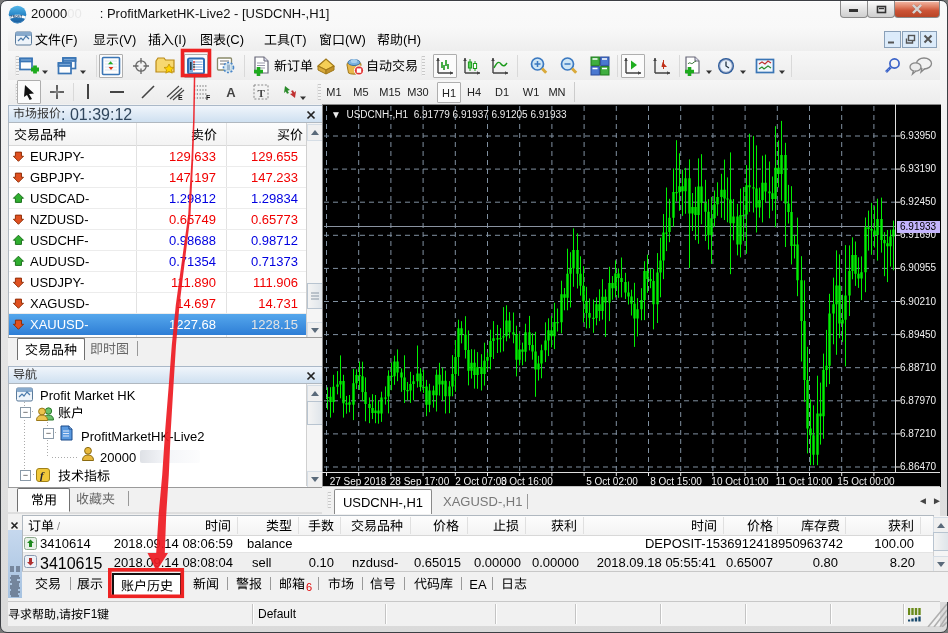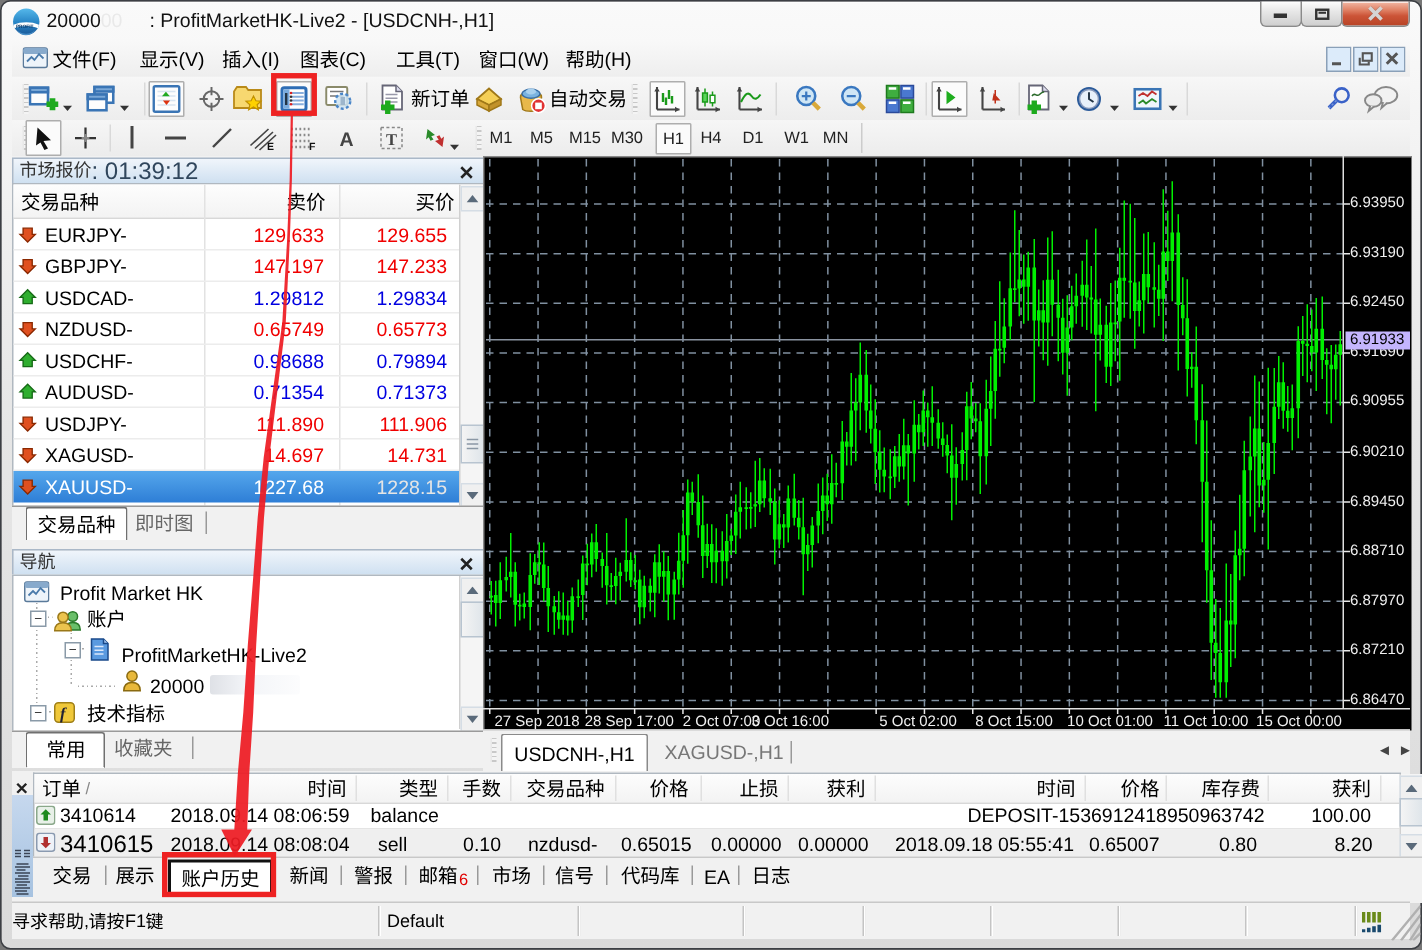--- a/index.html
+++ b/index.html
@@ -535,21 +535,21 @@
     </svg></div>
 <div style="position:absolute;left:30px;top:209px;width:100px;height:21px;display:flex;align-items:center;font-size:13px;color:#000;">NZDUSD-</div>
 <div style="position:absolute;left:140px;top:209px;width:76px;height:21px;display:flex;align-items:center;justify-content:flex-end;font-size:13px;color:#f00000;">0.65749</div>
 <div style="position:absolute;left:226px;top:209px;width:72px;height:21px;display:flex;align-items:center;justify-content:flex-end;font-size:13px;color:#f00000;">0.65773</div>
 <div style="position:absolute;left:9px;top:229px;width:297px;height:1px;background:#ececec;"></div>
 <div style="position:absolute;left:12px;top:234px;width:13px;height:13px;"><svg width="13" height="13" viewBox="0 0 13 13" style="">
       <path d="M6.5 1L12 6.5H9.8V11H3.2V6.5H1z" fill="#2fae2f" stroke="#156a15" stroke-width="1" transform="scale(.92) translate(.5,.3)"></path>
     </svg></div>
 <div style="position:absolute;left:30px;top:230px;width:100px;height:21px;display:flex;align-items:center;font-size:13px;color:#000;">USDCHF-</div>
 <div style="position:absolute;left:140px;top:230px;width:76px;height:21px;display:flex;align-items:center;justify-content:flex-end;font-size:13px;color:#0000e0;">0.98688</div>
-<div style="position:absolute;left:226px;top:230px;width:72px;height:21px;display:flex;align-items:center;justify-content:flex-end;font-size:13px;color:#0000e0;">0.79894</div>
+<div style="position:absolute;left:226px;top:230px;width:72px;height:21px;display:flex;align-items:center;justify-content:flex-end;font-size:13px;color:#0000e0;">0.98712</div>
 <div style="position:absolute;left:9px;top:250px;width:297px;height:1px;background:#ececec;"></div>
 <div style="position:absolute;left:12px;top:255px;width:13px;height:13px;"><svg width="13" height="13" viewBox="0 0 13 13" style="">
       <path d="M6.5 1L12 6.5H9.8V11H3.2V6.5H1z" fill="#2fae2f" stroke="#156a15" stroke-width="1" transform="scale(.92) translate(.5,.3)"></path>
     </svg></div>
 <div style="position:absolute;left:30px;top:251px;width:100px;height:21px;display:flex;align-items:center;font-size:13px;color:#000;">AUDUSD-</div>
 <div style="position:absolute;left:140px;top:251px;width:76px;height:21px;display:flex;align-items:center;justify-content:flex-end;font-size:13px;color:#0000e0;">0.71354</div>
 <div style="position:absolute;left:226px;top:251px;width:72px;height:21px;display:flex;align-items:center;justify-content:flex-end;font-size:13px;color:#0000e0;">0.71373</div>
 <div style="position:absolute;left:9px;top:271px;width:297px;height:1px;background:#ececec;"></div>
 <div style="position:absolute;left:12px;top:276px;width:13px;height:13px;"><svg width="13" height="13" viewBox="0 0 13 13" style="">
       <path d="M3.2 2h6.6v4.5H12L6.5 12 1 6.5h2.2z" fill="#e05020" stroke="#8a2800" stroke-width="1" transform="scale(.92) translate(.5,.3)"></path>
@@ -771,20 +771,21 @@
 <div style="position:absolute;left:322px;top:104px;width:618px;height:382px;overflow:hidden">
     <svg width="622" height="381" style="position:absolute;left:0;top:0">
       <path d="M4.5 2V368 M36.7 2V368 M68.9 2V368 M101.1 2V368 M133.3 2V368 M165.5 2V368 M197.7 2V368 M229.9 2V368 M262.1 2V368 M294.3 2V368 M326.5 2V368 M358.7 2V368 M390.9 2V368 M423.1 2V368 M455.3 2V368 M487.5 2V368 M519.7 2V368 M551.9 2V368" stroke="#8090a0" stroke-dasharray="5 4" fill="none"></path>
       <path d="M2 32H573 M2 65.1H573 M2 98.2H573 M2 131.3H573 M2 164.4H573 M2 197.5H573 M2 230.6H573 M2 263.7H573 M2 296.8H573 M2 329.9H573 M2 363H573" stroke="#8090a0" stroke-dasharray="5 4" fill="none"></path>
       <path d="M2 122.5H573" stroke="#8a93a0" stroke-width="1"></path>
       <path d="M5.5 283.3V305.6 M8.5 283.2V313.6 M11.5 270.8V308.7 M15.5 267.1V290.4 M18.5 251.4V294.3 M21.5 270.8V313.6 M24.5 291.9V309.7 M27.5 291V308.3 M31.5 264.9V316.1 M34.5 265.3V285.1 M37.5 257.5V286 M40.5 257.7V297 M43.5 273.4V317.3 M47.5 293.4V319.2 M50.5 290.2V315.1 M53.5 291V319.2 M56.5 296.6V319.7 M59.5 287.7V317.9 M63.5 282.4V300.6 M66.5 266.3V309.4 M69.5 258.5V286.2 M72.5 251.7V280.8 M75.5 245.4V277.2 M79.5 264.4V287.8 M82.5 251.3V299 M85.5 278V296.3 M88.5 267.8V298.9 M91.5 271.1V296.3 M95.5 241.5V283.6 M98.5 264.1V287.4 M101.5 266V289 M104.5 275.9V312.2 M107.5 279.8V308.2 M111.5 281.7V303.7 M114.5 265.5V307.5 M117.5 258.8V291.6 M120.5 263.7V297.2 M123.5 266.6V309.5 M127.5 277.1V309.2 M130.5 251.1V292.3 M133.5 236V287.8 M136.5 215.7V271.9 M139.5 217.2V239.4 M143.5 212.2V254.5 M146.5 226.4V281.4 M149.5 245.2V274.6 M152.5 245.5V284.6 M155.5 248.1V284.8 M159.5 250.2V286.5 M162.5 238.7V281.6 M165.5 248.5V266 M168.5 225.7V265.4 M171.5 217.1V255 M175.5 220.9V249 M178.5 224.2V248.4 M181.5 203.1V247.4 M184.5 201.3V237.3 M187.5 208.1V234.4 M191.5 208.5V239.3 M194.5 221.7V272.4 M197.5 229.5V261.5 M200.5 238.6V261.3 M203.5 219.7V257.7 M207.5 211.9V246.4 M210.5 229.3V255.7 M213.5 227.8V292.8 M216.5 251.8V276.6 M219.5 240.6V274.3 M223.5 218.3V258.1 M226.5 214.3V252.1 M229.5 211.9V243.4 M232.5 198.8V245.1 M235.5 204.5V227.5 M239.5 176.7V229.4 M242.5 184V206.3 M245.5 144.7V206.3 M248.5 148.2V203.5 M251.5 124.4V182.8 M255.5 129.3V184.5 M258.5 152.3V191.6 M261.5 162.2V218.6 M264.5 182.8V224.4 M267.5 194.4V224.1 M271.5 195.5V228.8 M274.5 193.3V221.3 M277.5 185.3V217.1 M280.5 175.2V215.6 M283.5 185.3V233 M287.5 162.8V217.1 M290.5 172V195.7 M293.5 156.4V193.4 M296.5 164.3V193.8 M299.5 153.5V193.4 M303.5 168.8V195.1 M306.5 177.5V200.5 M309.5 185.7V211.5 M312.5 178.8V242.9 M315.5 194.1V232.5 M319.5 184.2V216.3 M322.5 157.2V216.1 M325.5 150.6V188.8 M328.5 164.7V184.2 M331.5 164.8V225.4 M335.5 149.1V219 M338.5 133.7V193.3 M341.5 110V175.2 M344.5 83.5V147.1 M347.5 94.8V138.2 M351.5 64.4V122.7 M354.5 36.2V97.5 M357.5 49.3V106.8 M360.5 65.7V111.9 M363.5 63.9V109.8 M367.5 55.4V164 M370.5 89V127 M373.5 82.9V136.1 M376.5 54.4V139.8 M379.5 50.2V120.2 M383.5 75.8V136.9 M386.5 95.2V145.6 M389.5 92.9V159.9 M392.5 86.5V122.8 M395.5 78.3V111.8 M399.5 69.8V113.8 M402.5 55.6V116 M405.5 73.4V118.3 M408.5 48.4V170.2 M411.5 95V136.3 M415.5 99.9V151.4 M418.5 84.6V153.4 M421.5 83V136.8 M424.5 61.1V149.8 M427.5 29.7V107.9 M431.5 31.9V108.5 M434.5 41.4V128.5 M437.5 83.6V113.6 M440.5 51.7V118.4 M443.5 50.6V98.4 M447.5 57.5V114.3 M450.5 72.5V106.7 M453.5 22.2V123.3 M456.5 36.5V83.4 M459.5 16.9V96.8 M463.5 38.8V143 M466.5 80.9V119.5 M469.5 82.2V160.4 M472.5 130.8V154.5 M475.5 113.6V192.2 M479.5 152.2V257.5 M482.5 176.3V297.8 M485.5 242.8V349.4 M488.5 295.4V361.2 M491.5 301.3V361.2 M495.5 271.7V361.2 M498.5 278.6V340.6 M501.5 249.6V334.8 M504.5 225.9V282.9 M507.5 189.8V280.1 M511.5 173.6V240.3 M514.5 146.4V250.8 M517.5 150.4V234.2 M520.5 190.7V237.9 M523.5 141.1V262.4 M527.5 141.4V212 M530.5 133.3V175.3 M533.5 137.5V181.9 M536.5 153.3V183.9 M539.5 152.4V196.1 M543.5 113.5V188.2 M546.5 106.6V146.6 M549.5 98.8V150.8 M552.5 102.3V143.5 M555.5 94.7V156.6 M559.5 93.6V148.6 M562.5 128.1V172.2 M565.5 126V178.1 M568.5 125.7V162.5 M571.5 116.6V166.3" stroke="#00f000" stroke-width="1" fill="none"></path>
       <path d="M5.5 293.1V294.3 M8.5 292.7V298 M11.5 298V282.8 M15.5 282.8V280.6 M18.5 280.6V277.1 M21.5 277.1V299.2 M24.5 299.2V300.4 M27.5 298.3V300.7 M31.5 300.7V279.3 M34.5 279.3V270.9 M37.5 270.9V272.3 M40.5 272.3V288 M43.5 288V300.1 M47.5 300.1V304.1 M50.5 304.1V309.1 M53.5 309.1V306.4 M56.5 306.4V309.6 M59.5 309.6V293.5 M63.5 293.5V294.7 M66.5 292.6V271.7 M69.5 271.7V272.9 M72.5 272.3V257.5 M75.5 257.5V268.6 M79.5 268.6V273.4 M82.5 273.4V286.1 M85.5 286.1V287.3 M88.5 286.6V280 M91.5 280V277.2 M95.5 277.2V269.4 M98.5 269.4V282.9 M101.5 282.9V284.1 M104.5 282.4V300.8 M107.5 300.8V286.5 M111.5 286.5V291.2 M114.5 291.2V270.8 M117.5 270.8V280.5 M120.5 280.5V276.7 M123.5 276.7V292.3 M127.5 292.3V282.4 M130.5 282.4V269.9 M133.5 269.9V252.9 M136.5 252.9V224.3 M139.5 224.3V230.6 M143.5 230.6V246.1 M146.5 246.1V266.7 M149.5 266.7V258.7 M152.5 258.7V270.9 M155.5 270.9V263.1 M159.5 263.1V270.1 M162.5 270.1V256.7 M165.5 256.7V253 M168.5 253V237.1 M171.5 237.1V234.2 M175.5 234.2V235.4 M178.5 234V235.2 M181.5 233.6V232.2 M184.5 232.2V216.4 M187.5 216.4V228.2 M191.5 228.2V230.5 M194.5 230.5V255.7 M197.5 255.7V245.5 M200.5 245.5V247.7 M203.5 247.7V228.3 M207.5 228.3V241.1 M210.5 241.1V247.5 M213.5 247.5V265.5 M216.5 265.5V259.4 M219.5 259.4V246.3 M223.5 246.3V236.6 M226.5 236.6V226.3 M229.5 226.3V232.2 M232.5 232.2V218 M235.5 218V219.2 M239.5 218.2V190.3 M242.5 190.3V193.8 M245.5 193.8V169.7 M248.5 169.7V164.4 M251.5 164.4V145.9 M255.5 145.9V169.7 M258.5 169.7V181.8 M261.5 181.8V197.5 M264.5 197.5V209.1 M267.5 209.1V213.7 M271.5 213.7V214.9 M274.5 213.9V200.2 M277.5 200.2V207 M280.5 207V192.8 M283.5 192.8V198.4 M287.5 198.4V179.1 M290.5 179.1V184.2 M293.5 184.2V169.6 M296.5 169.6V174.1 M299.5 174.1V177.9 M303.5 177.9V188.4 M306.5 188.4V192.6 M309.5 192.6V199.7 M312.5 199.7V214.5 M315.5 214.5V205.3 M319.5 205.3V196 M322.5 196V166.9 M325.5 166.9V175 M328.5 175V176.9 M331.5 176.9V200.2 M335.5 200.2V168.5 M338.5 168.5V156.6 M341.5 156.6V128.5 M344.5 128.5V129.7 M347.5 127.9V113.7 M351.5 113.7V88.1 M354.5 88.1V89.3 M357.5 88.3V82.3 M360.5 82.3V87.2 M363.5 87.2V74.3 M367.5 74.3V109.6 M370.5 109.6V102.9 M373.5 102.9V111 M376.5 111V82.5 M379.5 82.5V99.1 M383.5 99.1V107.8 M386.5 107.8V131.2 M389.5 131.2V114.3 M392.5 114.3V100.2 M395.5 100.2V93.1 M399.5 93.1V85.8 M402.5 85.8V94.4 M405.5 94.4V95.6 M408.5 95.6V119.2 M411.5 119.2V112.5 M415.5 112.5V140.5 M418.5 140.5V111 M421.5 111V112.2 M424.5 110.4V81.2 M427.5 81.2V83.2 M431.5 83.2V84.4 M434.5 84.4V103.4 M437.5 103.4V96.1 M440.5 96.1V78.7 M443.5 78.7V87.5 M447.5 87.5V89.2 M450.5 89.2V95.1 M453.5 95.1V63.7 M456.5 63.7V70 M459.5 70V51 M463.5 51V99.4 M466.5 99.4V108.1 M469.5 108.1V142 M472.5 142V140.5 M475.5 140.5V176.2 M479.5 176.2V217.1 M482.5 217.1V276.1 M485.5 276.1V324.5 M488.5 324.5V331.3 M491.5 331.3V350.8 M495.5 350.8V309.6 M498.5 309.6V312.3 M501.5 312.3V266.1 M504.5 266.1V261.8 M507.5 261.8V209.5 M511.5 209.5V200.3 M514.5 200.3V181.6 M517.5 181.6V219.6 M520.5 219.6V215.8 M523.5 215.8V191.4 M527.5 191.4V167.1 M530.5 167.1V150.9 M533.5 150.9V169.8 M536.5 169.8V174.6 M539.5 174.6V168.2 M543.5 168.2V123.3 M546.5 123.3V125.1 M549.5 125.1V126.6 M552.5 126.6V131 M555.5 131V115.1 M559.5 115.1V136 M562.5 136V139.2 M565.5 139.2V142.2 M568.5 142.2V132.5 M571.5 132.5V125.5" stroke="#00f000" stroke-width="2.4" fill="none"></path>
       <path d="M573 32H578 M573 65.1H578 M573 98.2H578 M573 131.3H578 M573 164.4H578 M573 197.5H578 M573 230.6H578 M573 263.7H578 M573 296.8H578 M573 329.9H578 M573 363H578 M4.5 368v4 M36.7 368v4 M68.9 368v4 M101.1 368v4 M133.3 368v4 M165.5 368v4 M197.7 368v4 M229.9 368v4 M262.1 368v4 M294.3 368v4 M326.5 368v4 M358.7 368v4 M390.9 368v4 M423.1 368v4 M455.3 368v4 M487.5 368v4 M519.7 368v4 M551.9 368v4" stroke="#e8e8e8" fill="none"></path>
       <path d="M573.5 0V368 M0 368.5H622" stroke="#e0e0e0"></path>
     </svg>
+    <div style="position:absolute;left:9px;top:5px;color:#ececec;font-size:10px">▼&nbsp;&nbsp;USDCNH-,H1&nbsp;&nbsp;6.91779 6.91937 6.91205 6.91933</div>
     <div style="position:absolute;left:578px;top:27px;color:#f0f0f0;font-size:10px;line-height:10px">6.93950</div>
     <div style="position:absolute;left:578px;top:60.1px;color:#f0f0f0;font-size:10px;line-height:10px">6.93190</div>
     <div style="position:absolute;left:578px;top:93.2px;color:#f0f0f0;font-size:10px;line-height:10px">6.92450</div>
     <div style="position:absolute;left:578px;top:126.3px;color:#f0f0f0;font-size:10px;line-height:10px">6.91690</div>
     <div style="position:absolute;left:578px;top:159.4px;color:#f0f0f0;font-size:10px;line-height:10px">6.90955</div>
     <div style="position:absolute;left:578px;top:192.5px;color:#f0f0f0;font-size:10px;line-height:10px">6.90210</div>
     <div style="position:absolute;left:578px;top:225.6px;color:#f0f0f0;font-size:10px;line-height:10px">6.89450</div>
     <div style="position:absolute;left:578px;top:258.7px;color:#f0f0f0;font-size:10px;line-height:10px">6.88710</div>
     <div style="position:absolute;left:578px;top:291.8px;color:#f0f0f0;font-size:10px;line-height:10px">6.87970</div>
     <div style="position:absolute;left:578px;top:324.9px;color:#f0f0f0;font-size:10px;line-height:10px">6.87210</div>

